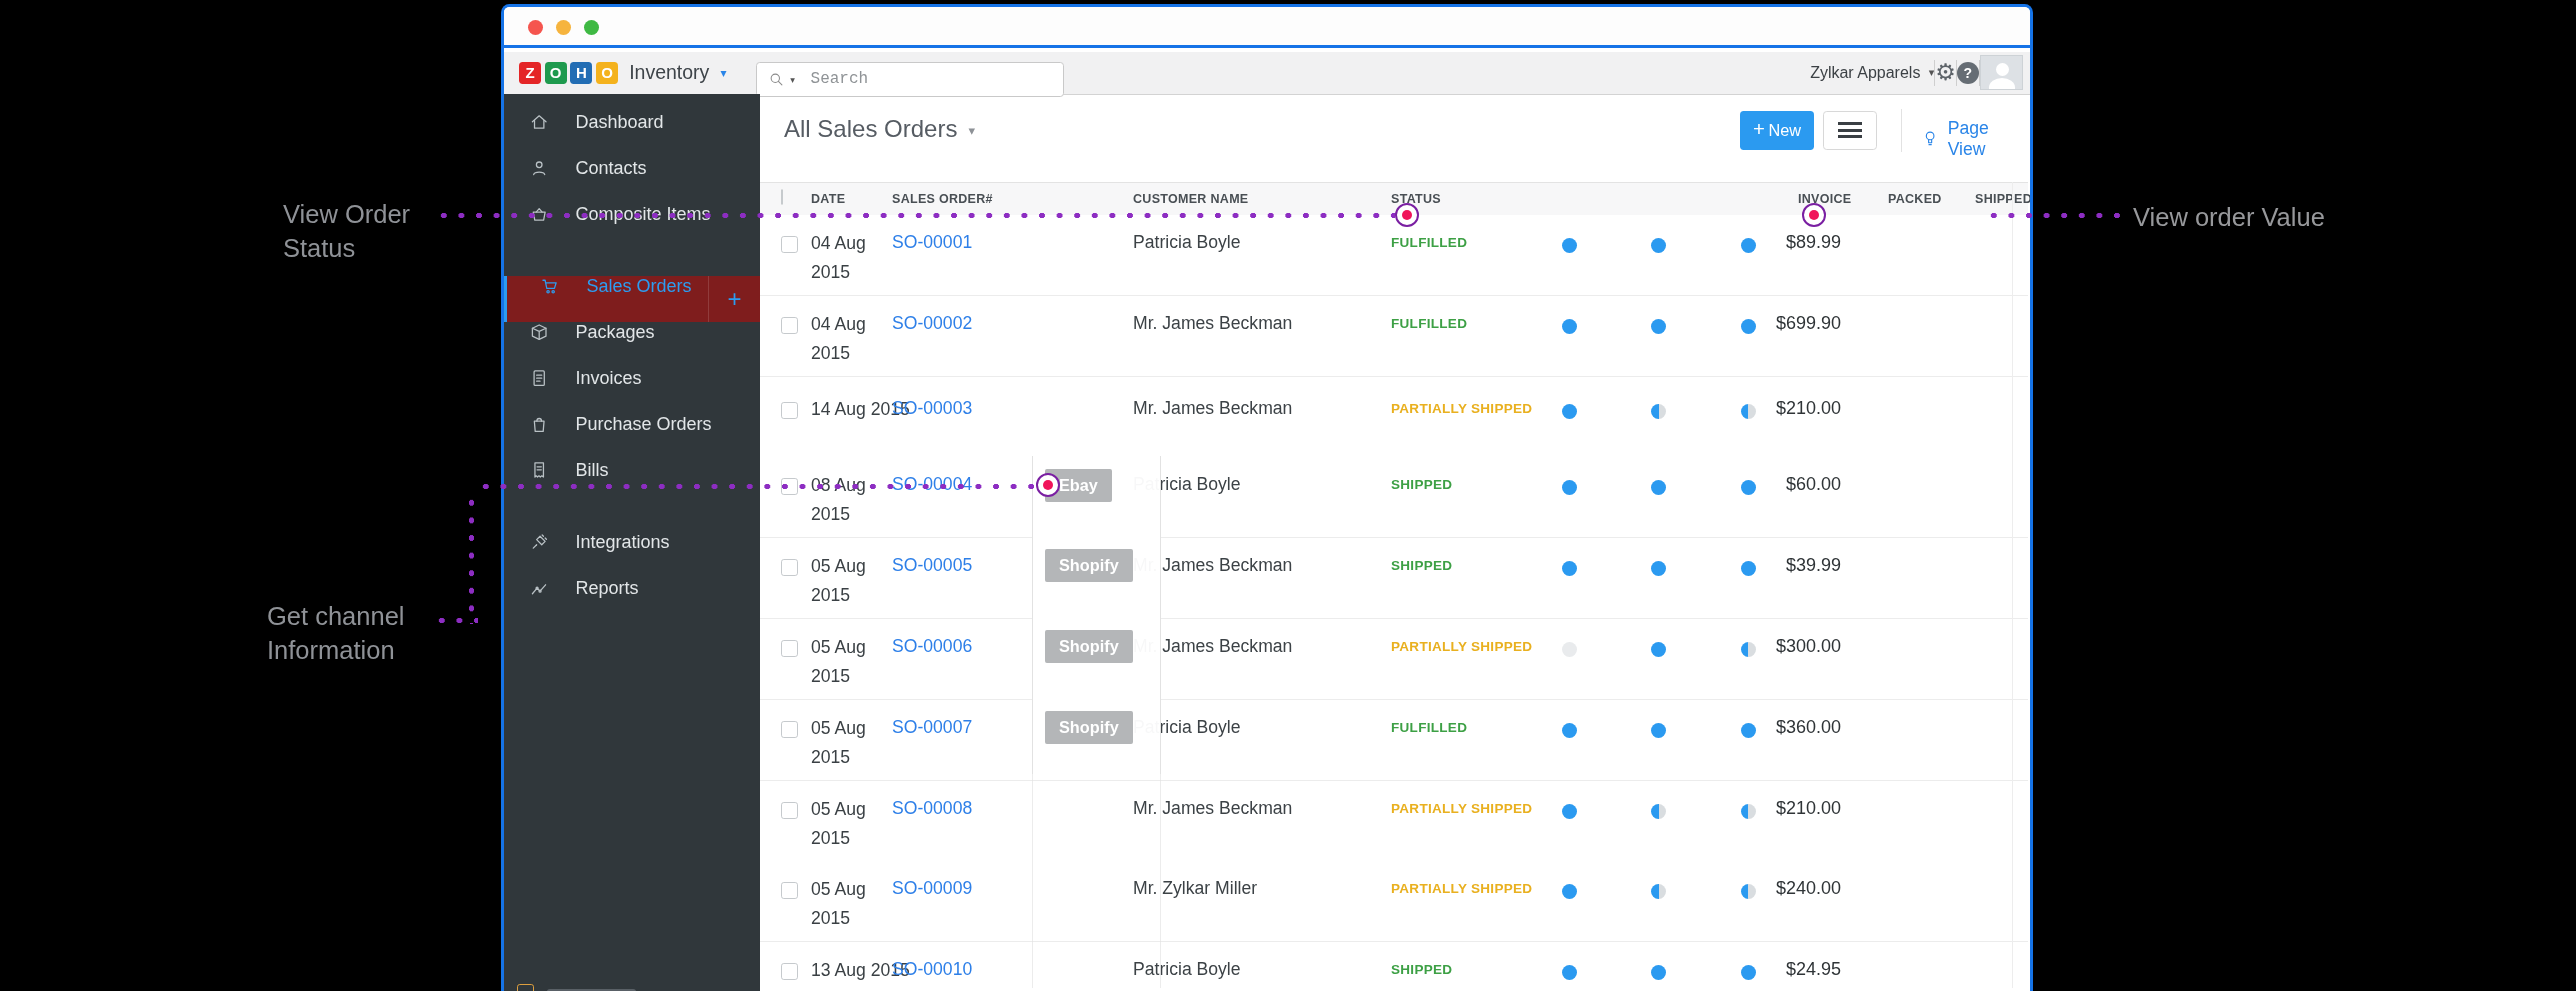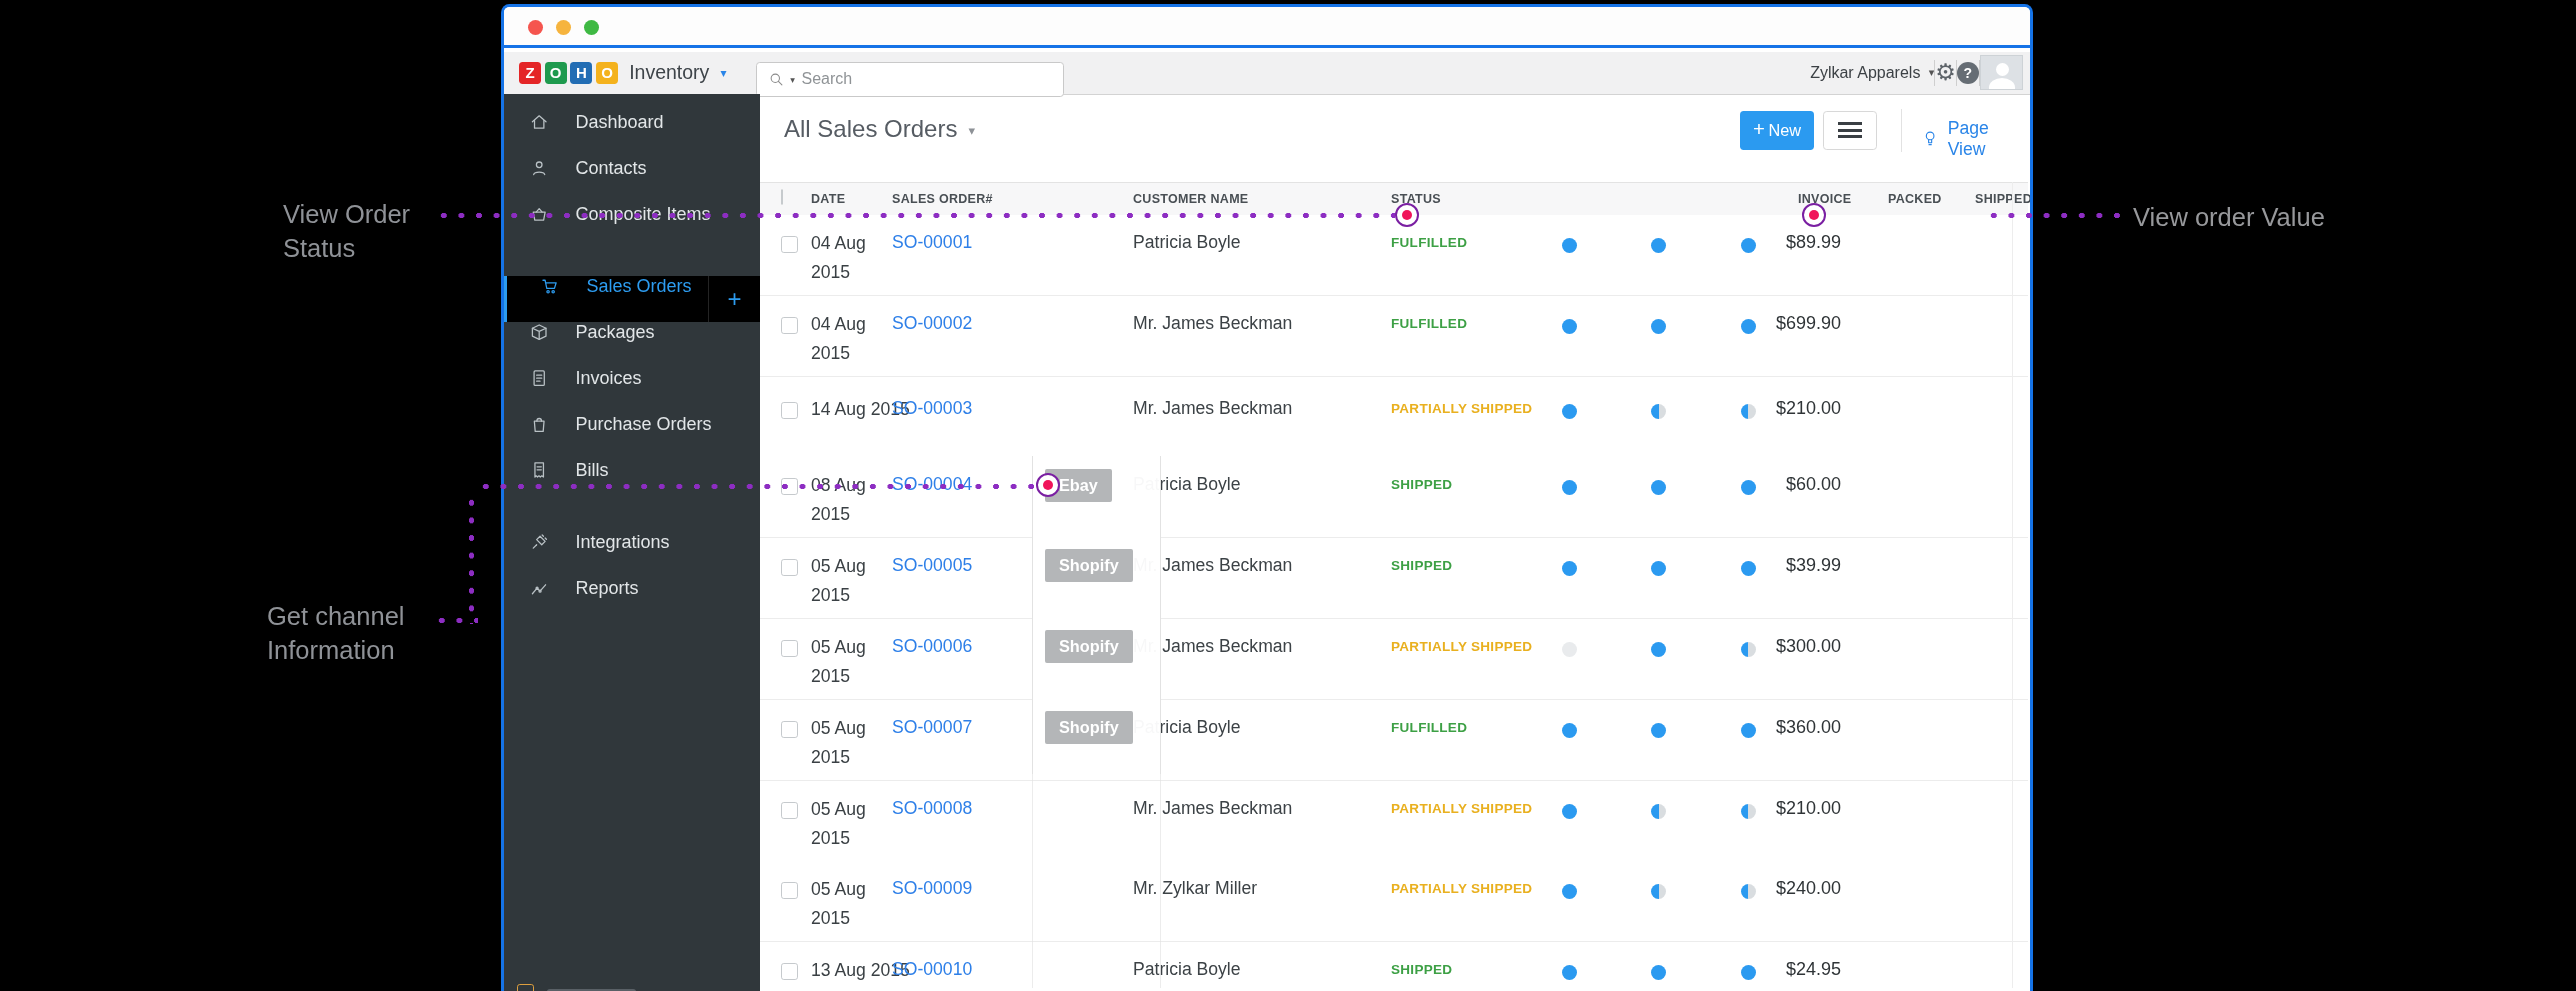--- a/index.html
+++ b/index.html
@@ -19,40 +19,40 @@
   .topbar{position:absolute;left:0;top:45px;width:100%;height:43px;background:#f1f1f2;border-bottom:0.9px solid #d3d3d3;}
   .logo-wrap{position:absolute;left:15px;top:0;height:100%;display:flex;align-items:center;gap:3.7px;}
   .logo-tile{width:22px;height:22px;border-radius:3.7px;color:#fff;font-weight:bold;font-size:15px;display:flex;align-items:center;justify-content:center;}
   .lt-0{background:#e42527;}.lt-1{background:#1e9a4e;}.lt-2{background:#226db4;}.lt-3{background:#f4b21d;color:#fff;}
   .product-name{margin-left:7.4px;font-size:19.5px;color:#3e4449;font-weight:500;}
   .logo-caret{margin-left:7.4px;font-size:12px;color:#2a85e8;}
 
   .searchbox{position:absolute;left:252px;top:10.2px;width:308px;height:35px;background:#fff;border:0.9px solid #c9c9c9;border-radius:3.7px;
     display:flex;align-items:center;padding:0 11px;gap:5.6px;}
   .search-caret{font-size:9.3px;color:#555;}
-  .search-ph{font-size:16px;color:#8f9396;margin-left:1px;}
+  .search-ph{font-size:16px;color:#8f9396;margin-left:10px;font-family:Liberation Mono, monospace;}
 
   .topbar-right{position:absolute;right:7.4px;top:0;height:100%;display:flex;align-items:center;}
   .org-switch{display:flex;align-items:center;gap:8.4px;font-size:16px;color:#3c4145;}
   .org-caret{font-size:11px;color:#555;}
   .tb-sep{width:0.9px;height:26px;background:#cfcfcf;}
   .gear{font-size:23px;color:#5e646a;line-height:1;}
   .help-circle{width:22px;height:22px;border-radius:50%;background:#666d74;color:#fff;font-size:14px;font-weight:bold;
     display:flex;align-items:center;justify-content:center;}
   .avatar{width:43px;height:35px;background:#dde1e5;position:relative;overflow:hidden;border:0.9px solid #cdd2d6;}
   .avatar .head{position:absolute;left:15px;top:6.5px;width:13px;height:13px;border-radius:50%;background:#fff;}
   .avatar .body{position:absolute;left:8.4px;top:21.4px;width:26px;height:18.6px;border-radius:50% 50% 0 0;background:#fff;}
 
   
   .sidebar{position:absolute;left:0;top:87px;width:256px;height:901px;background:#30373b;padding-top:18.6px;}
   .side-item{position:relative;height:46px;display:flex;align-items:flex-start;gap:26px;padding-left:22px;
     color:#e2e6e8;font-size:18px;border-left:3.7px solid transparent;}
   .side-item svg{stroke:#b9c1c5;}
   .side-spacer{height:26px;}
-  .side-item.active{background:#000000;border-left-color:#2d9cf0;color:#2d9cf0;font-weight:500;padding-left:33px;}
+  .side-item.active{background:#7f1d1d;border-left-color:#2d9cf0;color:#2d9cf0;font-weight:500;padding-left:33px;}
   .side-item.active svg{stroke:#2d9cf0;}
   .side-plus{position:absolute;right:0;top:0;width:52px;height:100%;border-left:0.9px solid rgba(255,255,255,0.14);
     display:flex;align-items:center;justify-content:center;color:#2d9cf0;font-size:24px;font-weight:400;}
   .clipped-bottom{position:absolute;left:13px;top:890px;display:flex;align-items:center;gap:13px;}
   .clip-ic{width:16.7px;height:16.7px;border:1.9px solid #dd9f3f;border-radius:2.8px;}
   .clip-bar{width:89px;height:5.6px;border-radius:2.8px;background:#596066;}
 
   
   .page-title{position:absolute;left:280px;top:108px;font-size:24px;color:#565c63;display:flex;align-items:center;gap:11px;}
   .title-caret{font-size:13px;color:#8d9196;padding-top:3.7px;}

